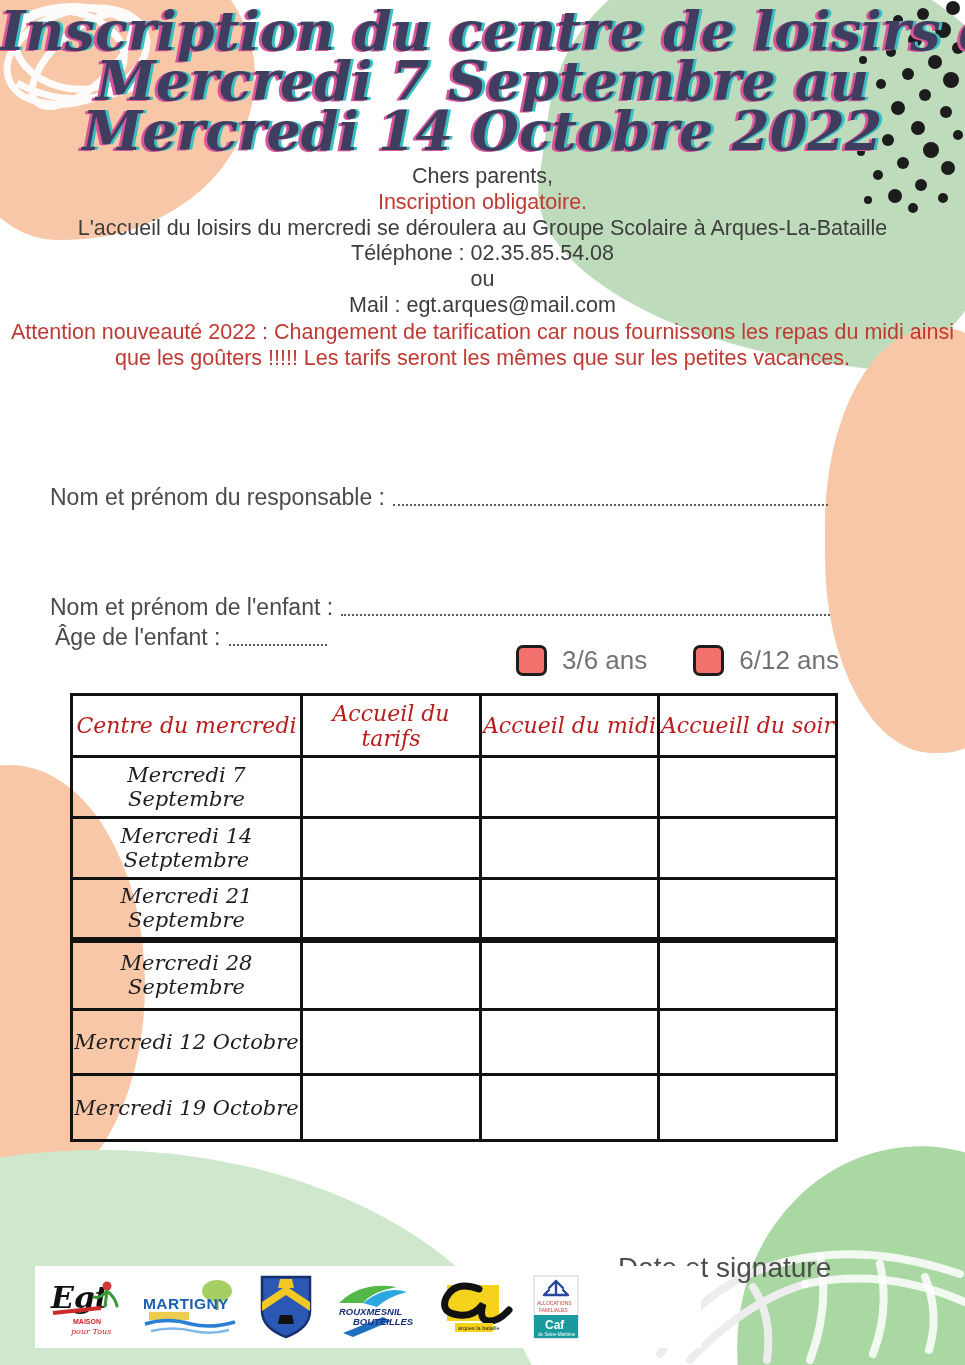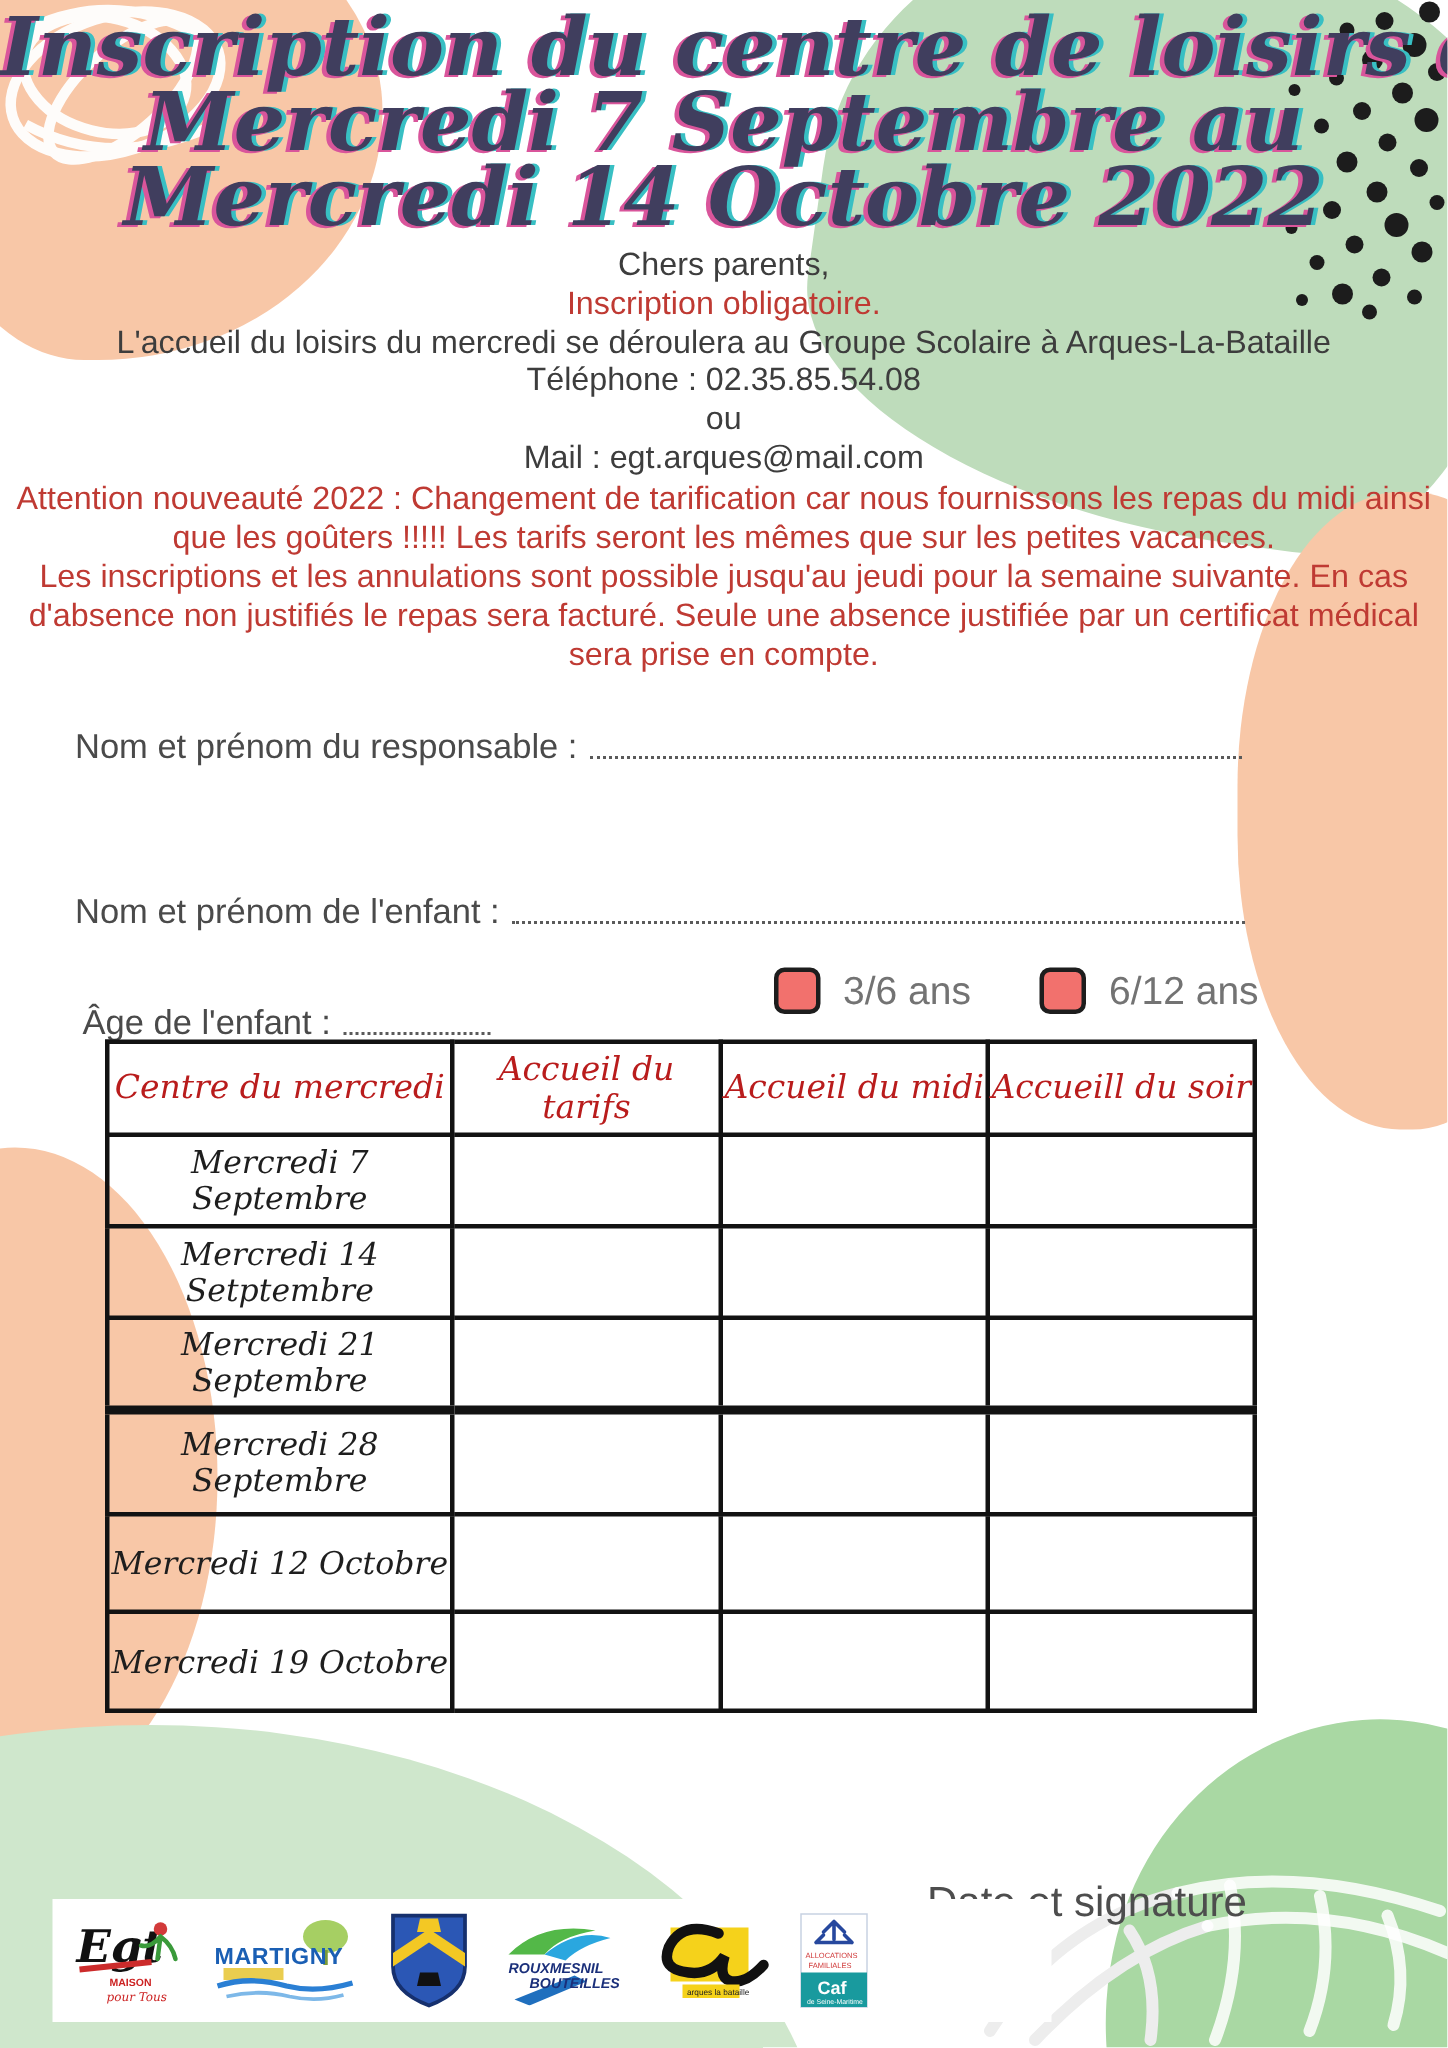--- a/index.html
+++ b/index.html
@@ -39,21 +39,21 @@
   .red{color:#bf3a33;}
   .warn{margin:0;line-height:26px;}
 
   .field{position:absolute;display:flex;align-items:flex-end;
     font-size:23px;color:#4a4a4a;}
   .field .dotline{flex:1;margin-left:8px;margin-bottom:5px;
     border-bottom:2.5px dotted #5a5a5a;height:1px;}
   .f1{top:484px;left:50px;width:778px;}
   .f2{top:540px;left:50px;width:470px;}
   .f3{top:594px;left:50px;width:780px;}
-  .f4{top:668px;left:55px;width:272px;}
+  .f4{top:624px;left:55px;width:272px;}
 
   .age-options{position:absolute;top:645px;left:516px;display:flex;gap:46px;align-items:center;}
   .age-group{display:flex;align-items:center;gap:15px;}
   .agebox{width:25px;height:25px;border:3.5px solid #1d1d1d;border-radius:7px;background:#f2716d;}
   .agelabel{font-size:26px;color:#737373;}
 
   .script{font-family:"DejaVu Serif",serif;font-style:italic;}
   table.sched{
     position:absolute;top:693px;left:70px;width:765px;
     border-collapse:collapse;table-layout:fixed;background:transparent;
@@ -153,21 +153,20 @@
     </div>
 
     <div class="lead">
       <div>Chers parents,</div>
       <div class="red">Inscription obligatoire.</div>
       <div>L'accueil du loisirs du mercredi se déroulera au Groupe Scolaire à Arques-La-Bataille</div>
       <div>Téléphone : 02.35.85.54.08</div>
       <div>ou</div>
       <div>Mail : egt.arques@mail.com</div>
       <p class="red warn">Attention nouveauté 2022 : Changement de tarification car nous fournissons les repas du midi ainsi que les goûters !!!!! Les tarifs seront les mêmes que sur les petites vacances.</p>
-      <p class="red warn">Les inscriptions et les annulations sont possible jusqu'au jeudi pour la semaine suivante. En cas d'absence non justifiés le repas sera facturé. Seule une absence justifiée par un certificat médical sera prise en compte.</p>
     </div>
 
     <div class="field f1">
       <span>Nom et prénom du responsable :</span>
       <span class="dotline"></span>
     </div>
     <div class="field f3">
       <span>Nom et prénom de l'enfant :</span>
       <span class="dotline"></span>
     </div>

